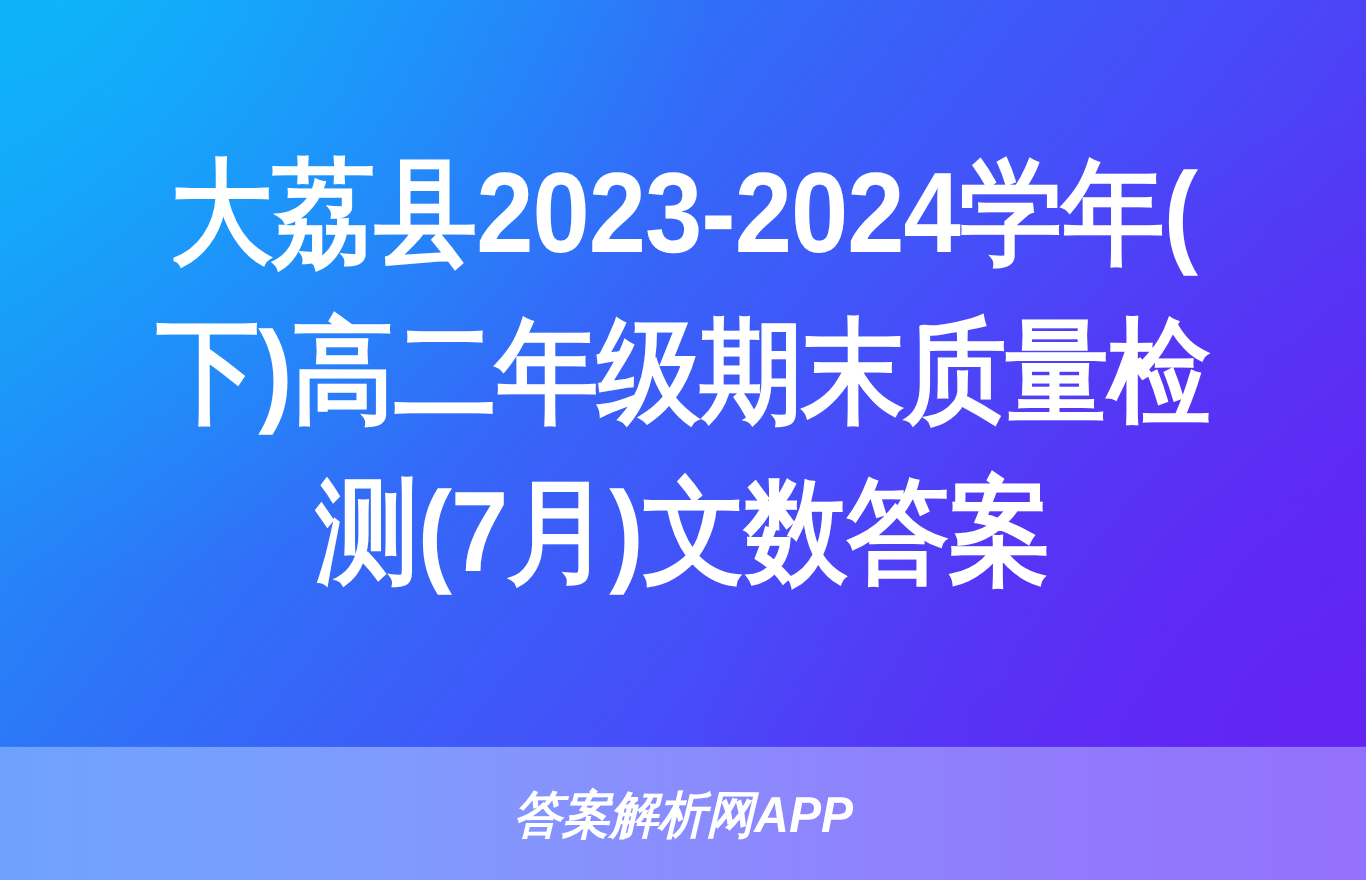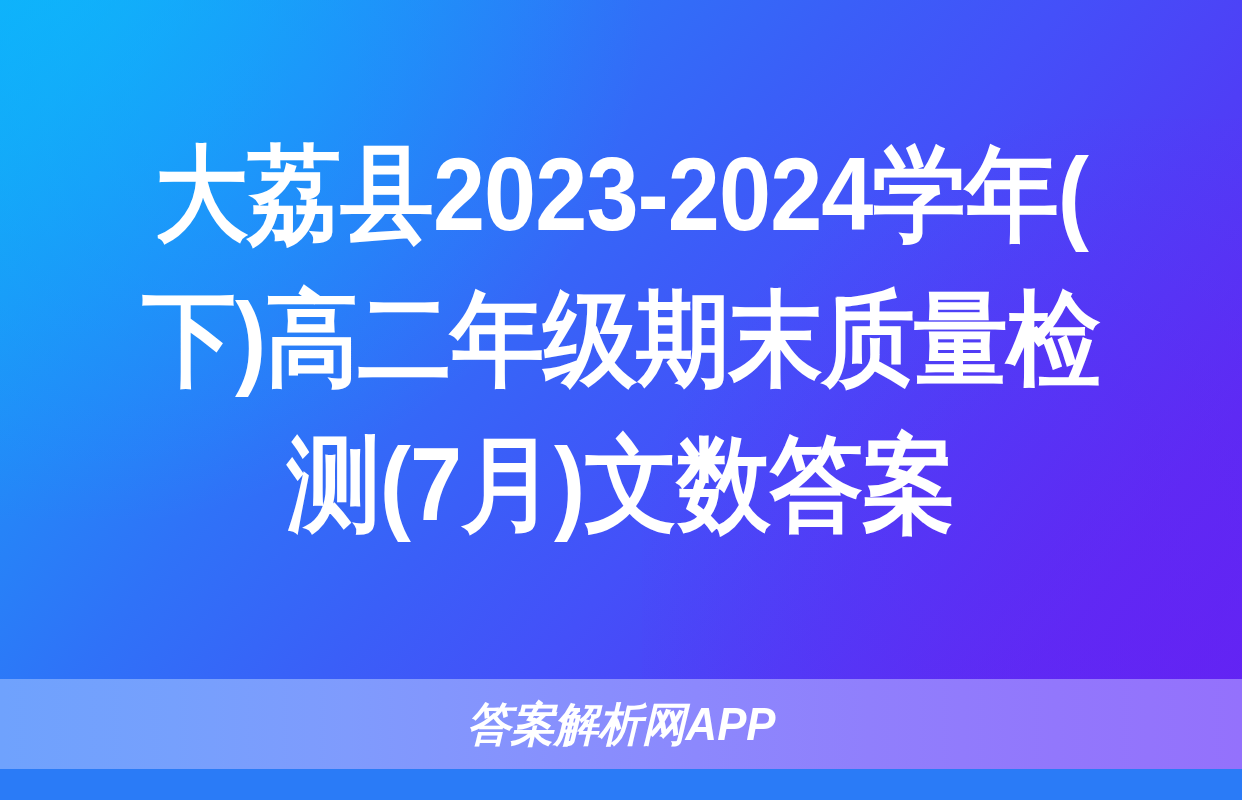--- a/index.html
+++ b/index.html
@@ -93,21 +93,21 @@
     transform: scaleX(0.90);
     transform-origin: center center;
   }
 
   
   .footer {
     position: absolute;
     left: 0;
     top: 679px;
     width: 1242px;
-    height: 90px;
+    height: 121px;
     background: linear-gradient(90deg,
       #6fa2fd 0%,
       #76a0fd 14%,
       #7f9bfd 28%,
       #8692fd 42%,
       #8c88fd 56%,
       #907ffc 70%,
       #9277fc 85%,
       #9471fc 100%);
     display: flex;

